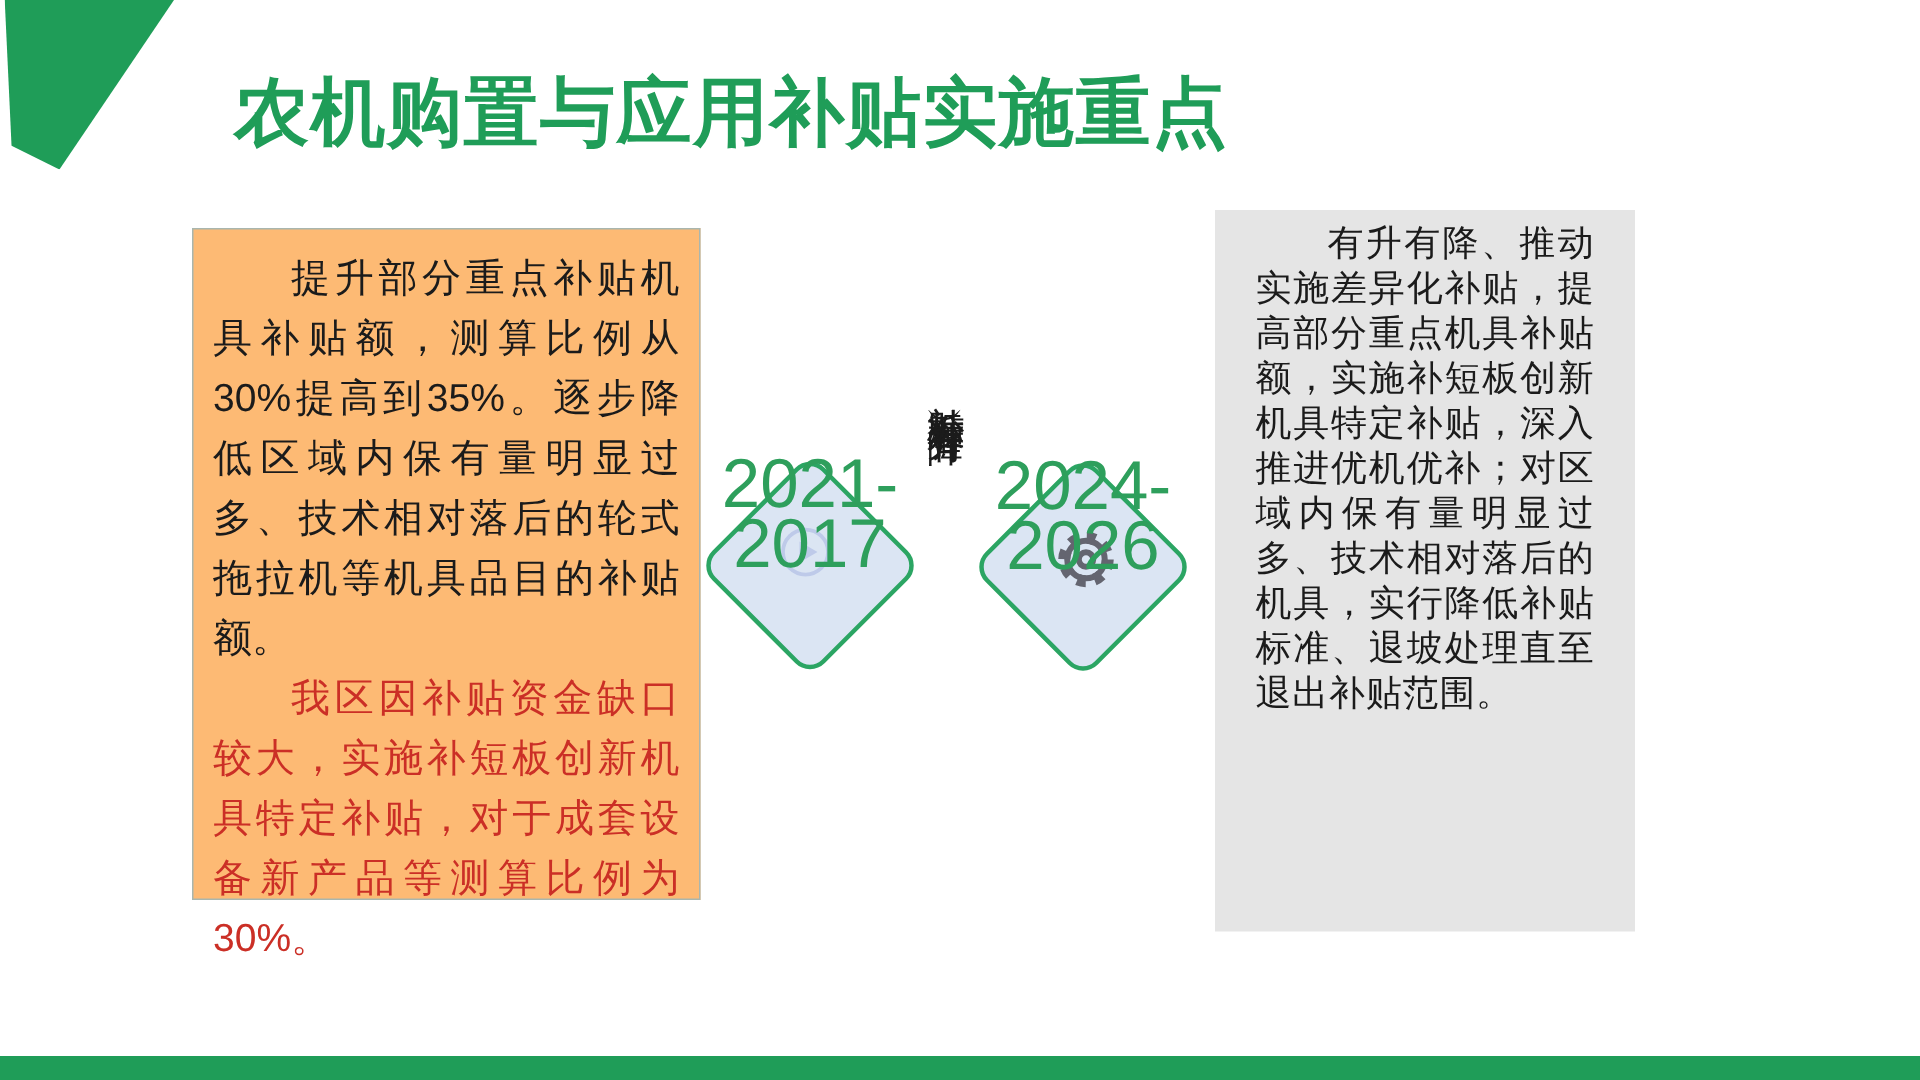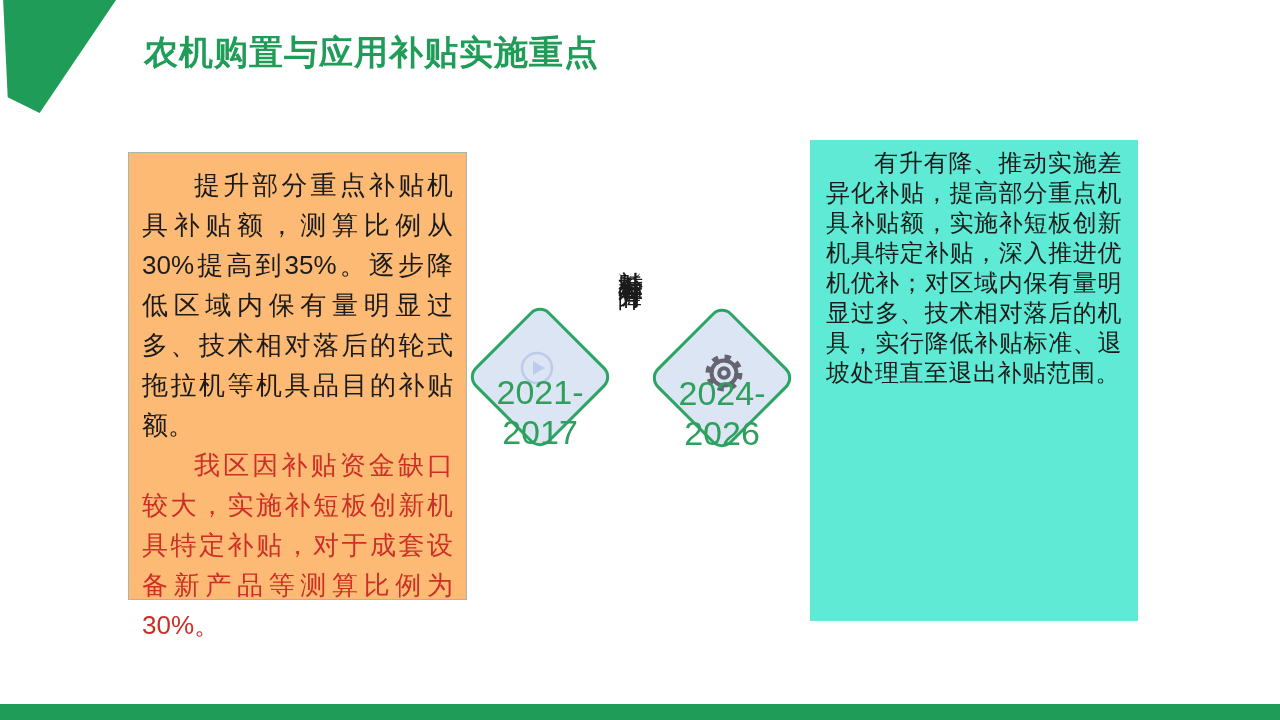--- a/index.html
+++ b/index.html
@@ -4,43 +4,43 @@
 <style>
   html,body{margin:0;padding:0;}
   body{font-family:"Liberation Sans","DejaVu Sans",sans-serif;}
   .slide{position:relative;width:1280px;height:720px;background:#ffffff;overflow:hidden;}
 
   
   .wedge{position:absolute;left:2px;top:0;width:114px;height:113px;background:#1F9D58;
          clip-path:polygon(1% 0%,100% 0%,33% 100%,5% 86%);}
 
   
-  .title{position:absolute;left:140px;top:26px;width:700px;margin:4px;
-         font-size:34px;font-weight:bold;color:#1F9D58;letter-spacing:1px;}
+  .title{position:absolute;left:140px;top:26px;width:700px;margin:16px;
+         font-size:50px;font-weight:bold;color:#1F9D58;letter-spacing:1px;}
 
   
   .textbox{position:absolute;box-sizing:border-box;}
   .box-left{left:128px;top:152px;width:339px;height:448px;background:#fdba74;
             border:1px solid #A9B6AE;padding:12px 13px;}
-  .box-right{left:810px;top:140px;width:328px;height:481px;background:#5eead4;
-             padding:8px 16px;}
+  .box-right{left:810px;top:140px;width:280px;height:481px;background:#e5e5e5;
+             padding:8px 27px;}
   .para{margin:0;text-indent:2em;text-align:justify;}
   .box-left .para{font-size:26px;line-height:40px;}
   .box-right .para{font-size:24px;line-height:30px;letter-spacing:0.5px;}
   .para-black{color:#1B1B1B;}
   .para-red{color:#CB2F26;}
 
   
   .diamond{position:absolute;width:150px;height:150px;}
   .diamond .shape{position:absolute;left:22px;top:22px;width:106px;height:106px;
                   background:#DBE5F3;border:3px solid #2BA563;border-radius:14px;
                   transform:rotate(45deg);box-sizing:border-box;}
   .diamond .label{position:absolute;left:0;top:0;width:100%;height:100%;
-                  display:flex;flex-direction:column;align-items:center;justify-content:flex-end;
-                  font-size:34px;line-height:40px;color:#2E9F5C;z-index:3;}
+                  display:flex;flex-direction:column;align-items:center;justify-content:flex-start;
+                  font-size:46px;line-height:40px;color:#2E9F5C;z-index:3;}
   .diamond-1{left:465px;top:302px;}
   .diamond-2{left:647px;top:303px;}
   .icon-abs{position:absolute;z-index:2;}
   .play-icon{left:52px;top:46px;opacity:0.65;}
   .gear-icon{left:54px;top:47px;opacity:0.88;}
 
   
   .vertical-label{position:absolute;left:614px;top:250px;height:260px;
                   writing-mode:vertical-rl;text-orientation:mixed;
                   font-family:"DejaVu Serif","Liberation Serif",serif;

